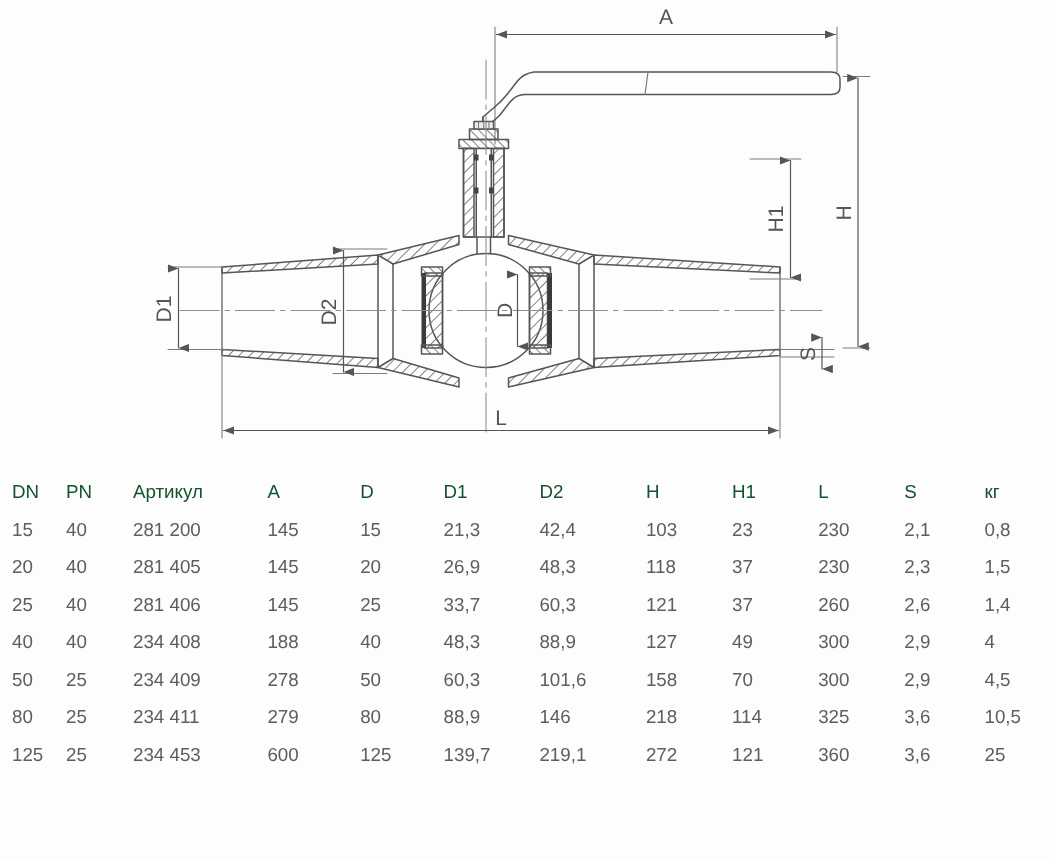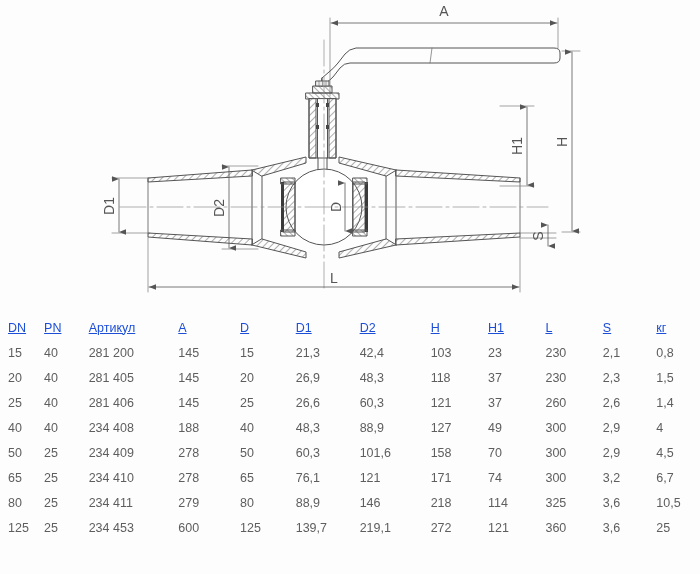--- a/index.html
+++ b/index.html
@@ -22,21 +22,21 @@
     color:#5e5e5e;
   }
   #spec-table th,#spec-table td{
     font-weight:normal;
     text-align:left;
     padding:0;
     height:25px;
     vertical-align:middle;
     white-space:nowrap;
   }
-  #spec-table th{color:#1d4ed8;text-decoration:underline;}
+  #spec-table th{color:#14532d;}
   .c-dn{width:38px;padding-left:8px!important;}
   .c-pn{width:48px;}
   .c-art{width:95px;}
   .c-a{width:67px;}
   .c-d{width:60px;}
   .c-d1{width:68px;}
   .c-d2{width:76px;}
   .c-h{width:62px;}
   .c-h1{width:62px;}
   .c-l{width:62px;}
@@ -260,21 +260,21 @@
         <td class="c-l">230</td>
         <td class="c-s">2,3</td>
         <td class="c-kg">1,5</td>
       </tr>
       <tr>
         <td class="c-dn">25</td>
         <td class="c-pn">40</td>
         <td class="c-art">281 406</td>
         <td class="c-a">145</td>
         <td class="c-d">25</td>
-        <td class="c-d1">26,6</td>
+        <td class="c-d1">33,7</td>
         <td class="c-d2">60,3</td>
         <td class="c-h">121</td>
         <td class="c-h1">37</td>
         <td class="c-l">260</td>
         <td class="c-s">2,6</td>
         <td class="c-kg">1,4</td>
       </tr>
       <tr>
         <td class="c-dn">40</td>
         <td class="c-pn">40</td>
@@ -297,34 +297,20 @@
         <td class="c-d">50</td>
         <td class="c-d1">60,3</td>
         <td class="c-d2">101,6</td>
         <td class="c-h">158</td>
         <td class="c-h1">70</td>
         <td class="c-l">300</td>
         <td class="c-s">2,9</td>
         <td class="c-kg">4,5</td>
       </tr>
       <tr>
-        <td class="c-dn">65</td>
-        <td class="c-pn">25</td>
-        <td class="c-art">234 410</td>
-        <td class="c-a">278</td>
-        <td class="c-d">65</td>
-        <td class="c-d1">76,1</td>
-        <td class="c-d2">121</td>
-        <td class="c-h">171</td>
-        <td class="c-h1">74</td>
-        <td class="c-l">300</td>
-        <td class="c-s">3,2</td>
-        <td class="c-kg">6,7</td>
-      </tr>
-      <tr>
         <td class="c-dn">80</td>
         <td class="c-pn">25</td>
         <td class="c-art">234 411</td>
         <td class="c-a">279</td>
         <td class="c-d">80</td>
         <td class="c-d1">88,9</td>
         <td class="c-d2">146</td>
         <td class="c-h">218</td>
         <td class="c-h1">114</td>
         <td class="c-l">325</td>

